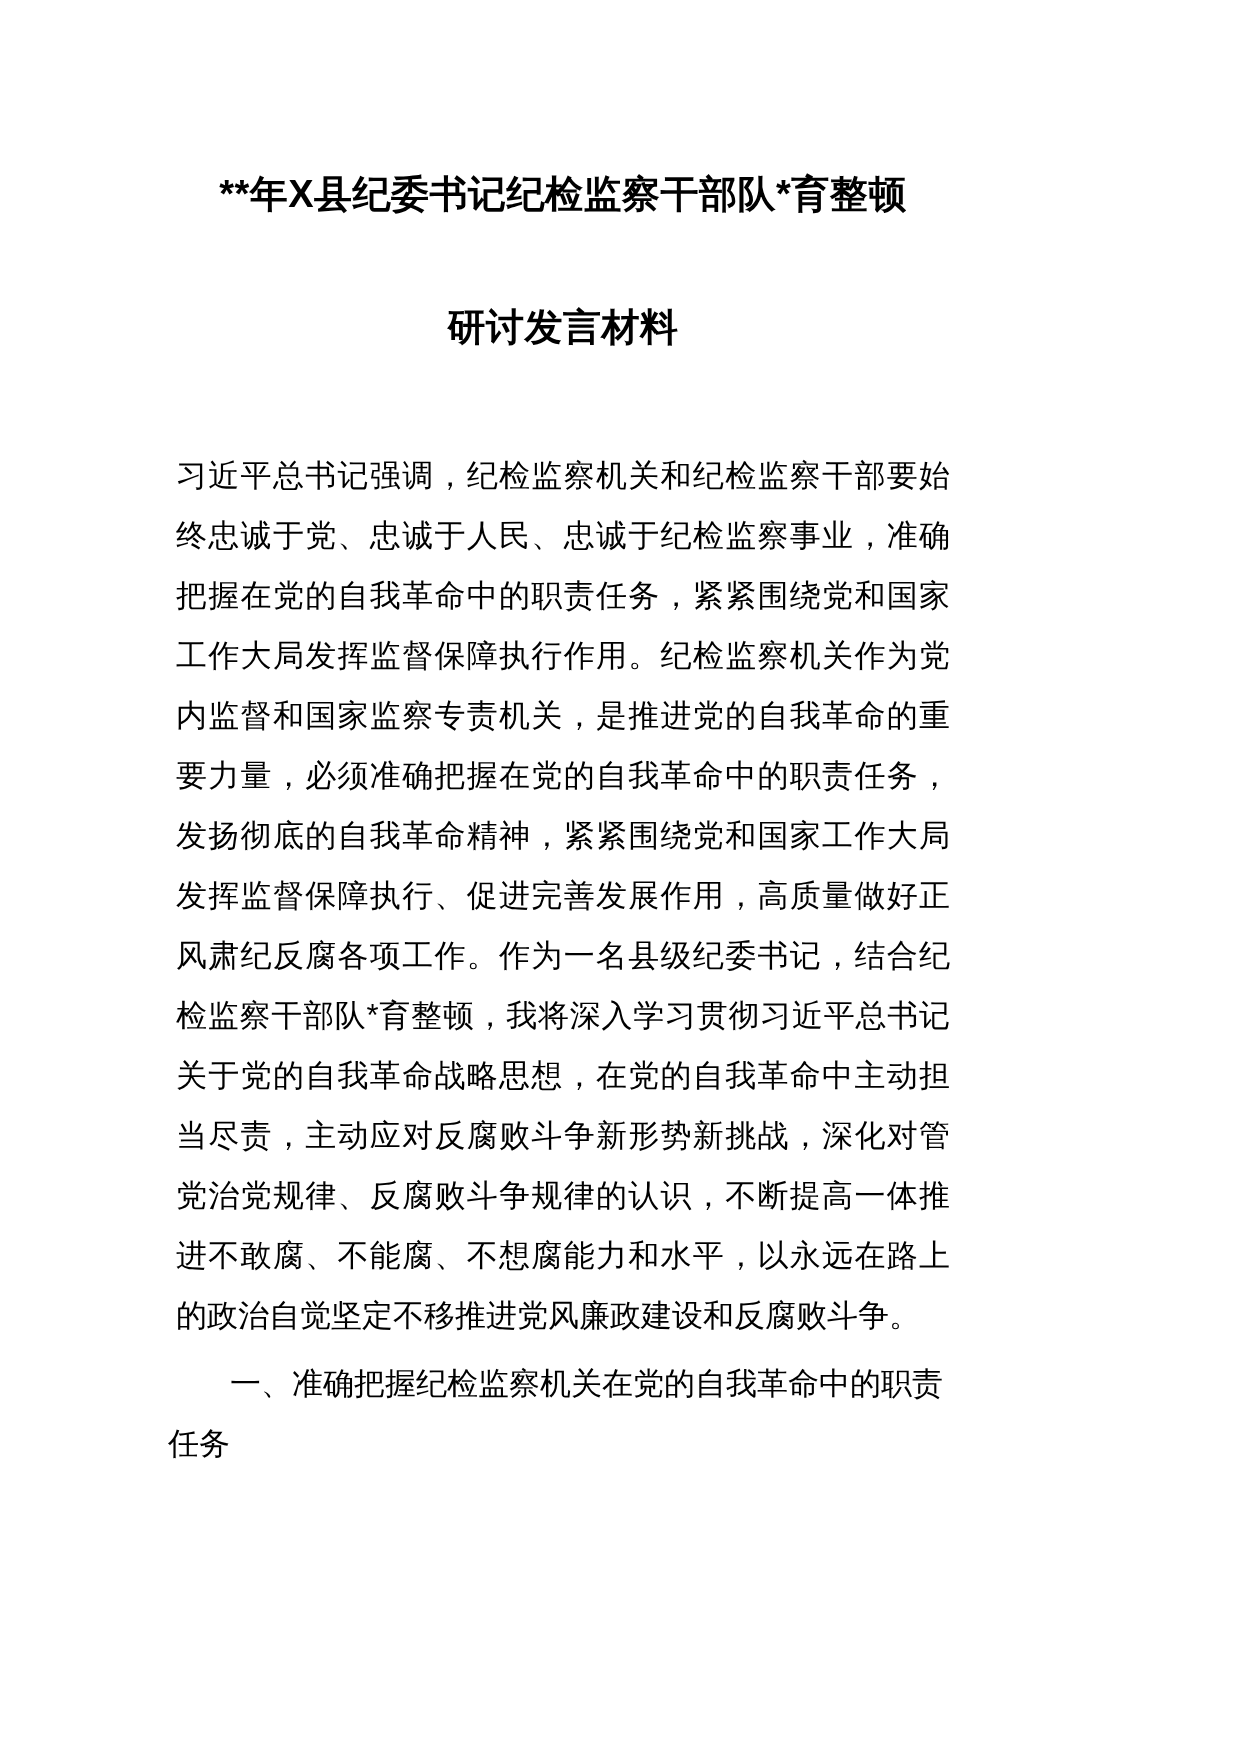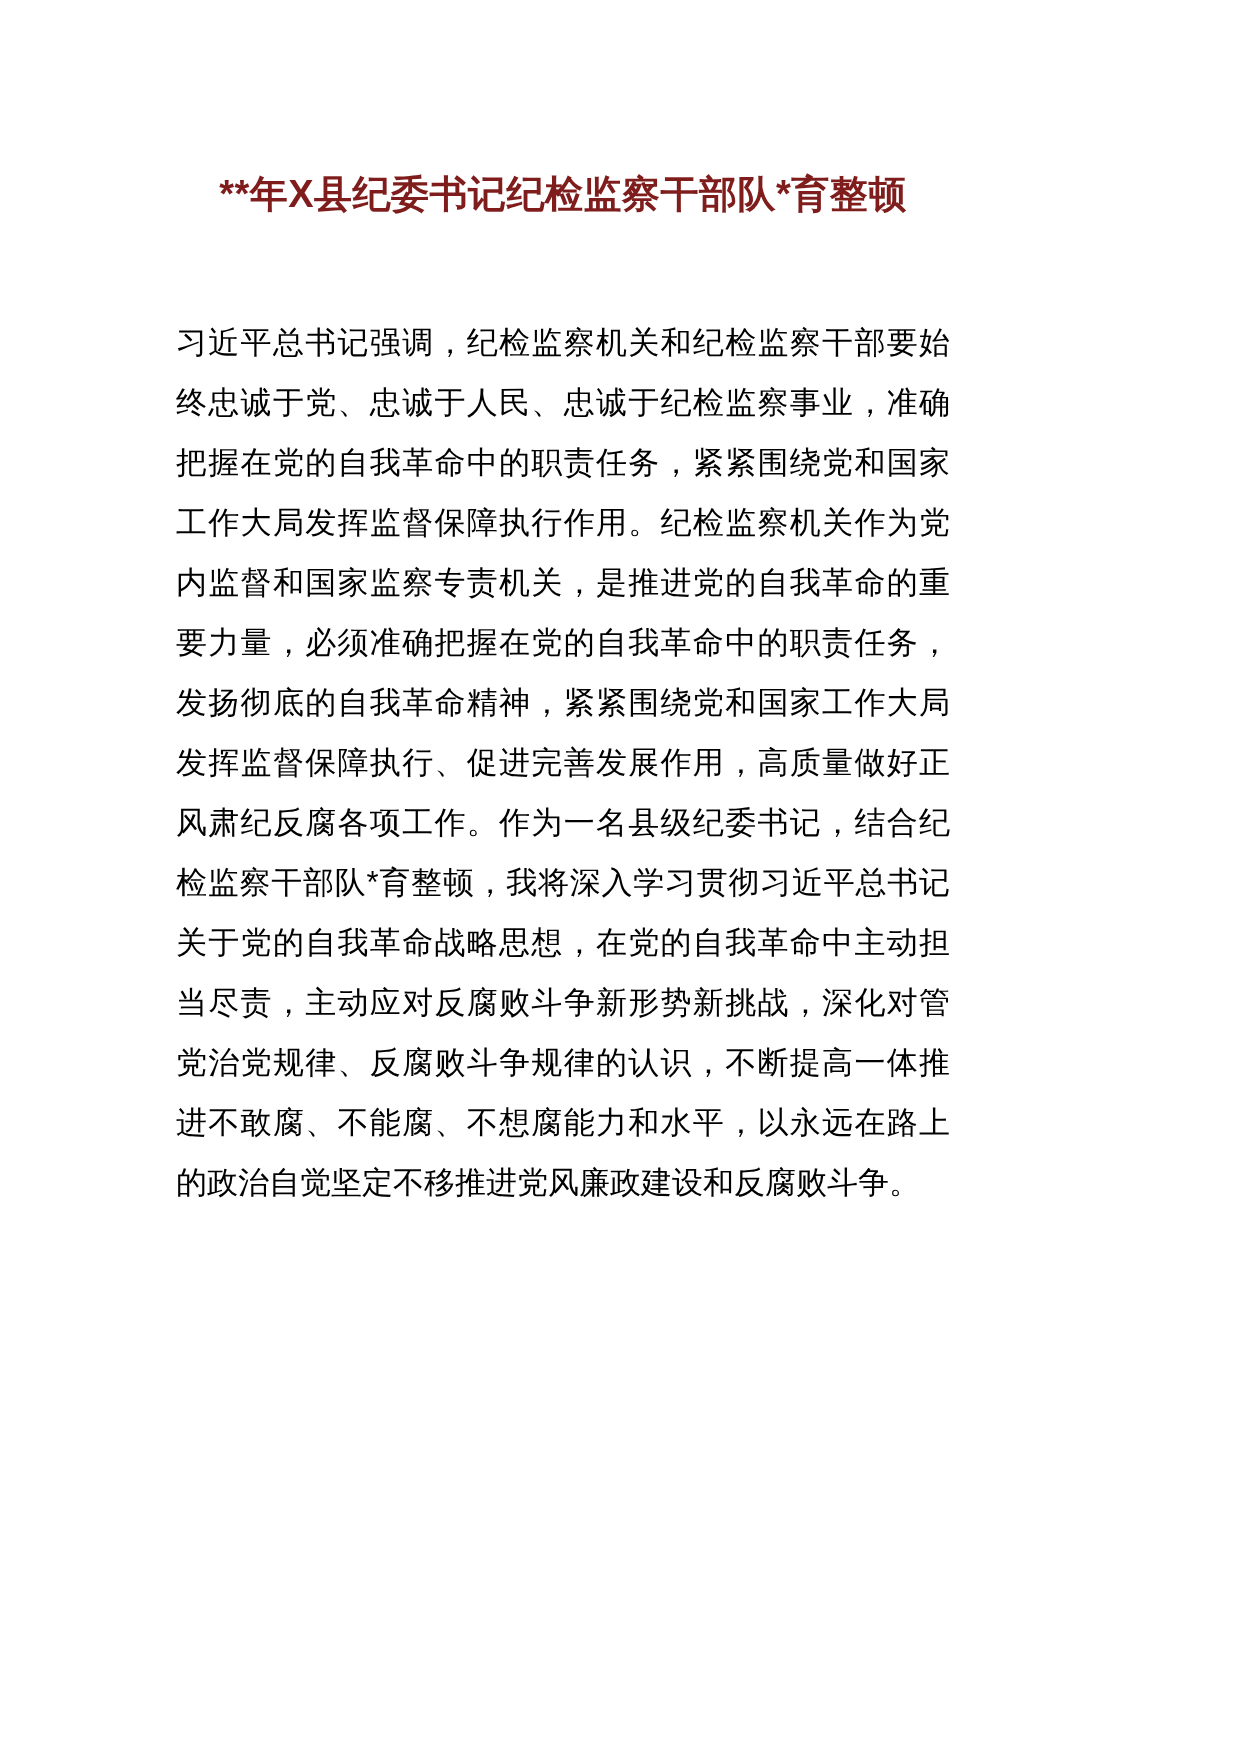--- a/index.html
+++ b/index.html
@@ -25,21 +25,21 @@
     left: 168px;
     top: 0;
     width: 790px;
   }
   .doc-title {
     font-size: 38px;
     font-weight: bold;
     text-align: center;
     line-height: 1.0;
     letter-spacing: 0.5px;
-    color: #7f1d1d;
+    color: #000000;
   }
   .title-line-1 {
     margin-top: 175px;
     text-align: center;
     white-space: nowrap;
   }
   .title-line-2 {
     margin-top: 95px;
     text-align: center;
   }
@@ -64,19 +64,21 @@
   }
 </style>
 </head>
 <body>
 
 <div class="page">
   <div class="doc-body">
 
     <div class="doc-title title-line-1">**年X县纪委书记纪检监察干部队*育整顿</div>
 
+    <div class="doc-title title-line-2">研讨发言材料</div>
 
     <div class="body-block">
       <p class="para">习近平总书记强调，纪检监察机关和纪检监察干部要始终忠诚于党、忠诚于人民、忠诚于纪检监察事业，准确把握在党的自我革命中的职责任务，紧紧围绕党和国家工作大局发挥监督保障执行作用。纪检监察机关作为党内监督和国家监察专责机关，是推进党的自我革命的重要力量，必须准确把握在党的自我革命中的职责任务，发扬彻底的自我革命精神，紧紧围绕党和国家工作大局发挥监督保障执行、促进完善发展作用，高质量做好正风肃纪反腐各项工作。作为一名县级纪委书记，结合纪检监察干部队*育整顿，我将深入学习贯彻习近平总书记关于党的自我革命战略思想，在党的自我革命中主动担当尽责，主动应对反腐败斗争新形势新挑战，深化对管党治党规律、反腐败斗争规律的认识，不断提高一体推进不敢腐、不能腐、不想腐能力和水平，以永远在路上的政治自觉坚定不移推进党风廉政建设和反腐败斗争。</p>
+      <p class="heading-para">一、准确把握纪检监察机关在党的自我革命中的职责任务</p>
     </div>
 
   </div>
 </div>
 
 </body></html>

